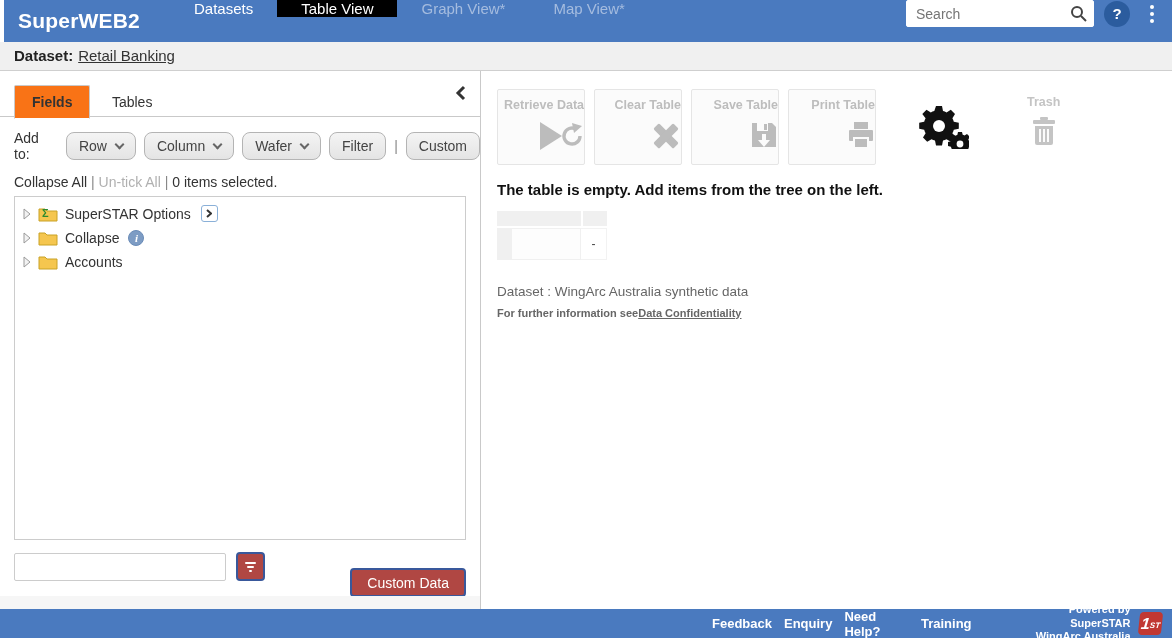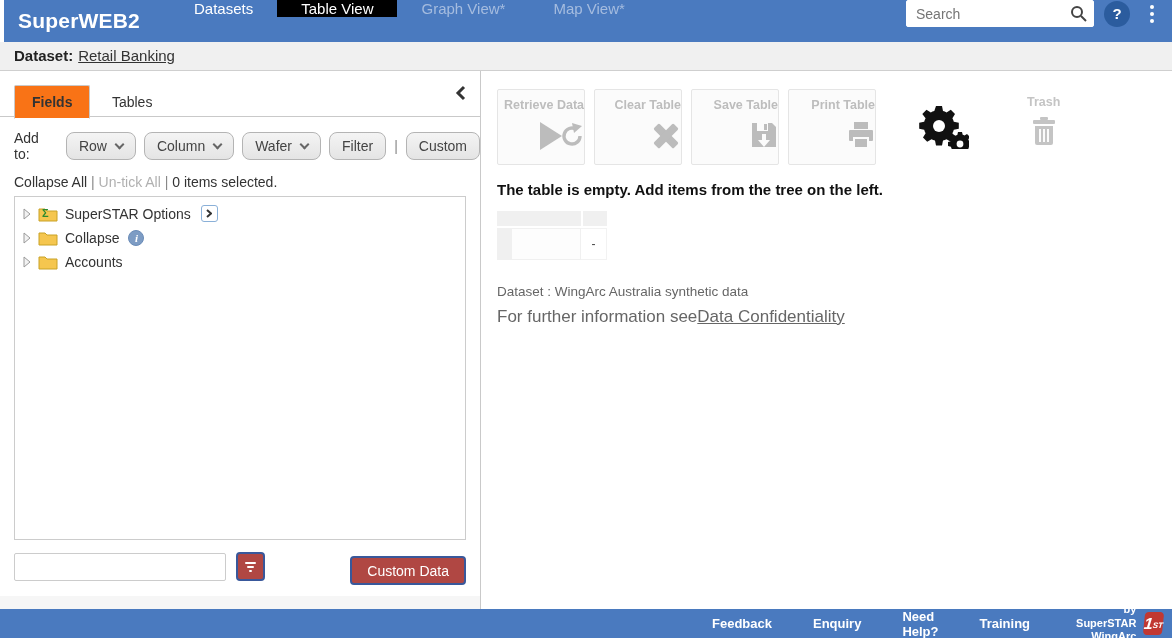--- a/index.html
+++ b/index.html
@@ -49,21 +49,21 @@
   .sigma { position:absolute; left:4px; top:1px; color:#2e8b2e; font-weight:bold; font-size:11px; }
   .chev-btn { width:17px; height:17px; background:#fff; border:1px solid #8ab0d8; border-radius:3px; display:inline-flex; align-items:center; justify-content:center; cursor:pointer; margin-left:3px; }
   .info-badge { width:16px; height:16px; border-radius:50%; background:#7d9cc4; border:1px solid #6a8cb8; color:#fff; font-size:11px; font-style:italic; font-family:"Liberation Serif",serif; font-weight:bold; display:inline-flex; align-items:center; justify-content:center; margin-left:2px; }
 
   .bottom-row { position:absolute; left:14px; right:14px; top:481px; height:30px; }
   .bottom-row input { position:absolute; left:0; top:1px; width:212px; height:28px; border:1px solid #ccc; border-radius:2px; padding:0 8px; font-size:14px; font-family:inherit; outline:none; }
   .btn-red { background:#b04743; border:2px solid #39589b; border-radius:4px; color:#fff; cursor:pointer; font-family:inherit; }
   .filter-btn { position:absolute; left:222px; top:0; width:29px; height:29px; display:flex; flex-direction:column; align-items:center; justify-content:center; gap:2px; }
   .filter-btn i { display:block; height:2px; background:#fff; border-radius:1px; }
   .filter-btn i:nth-child(1){ width:11px; } .filter-btn i:nth-child(2){ width:7px; } .filter-btn i:nth-child(3){ width:3px; }
-  .custom-btn { position:absolute; right:0; top:4px; height:29px; font-size:14px; padding:0 15px; }
+  .custom-btn { position:absolute; right:0; top:16px; height:29px; font-size:14px; padding:0 15px; }
 
   
   .right-panel { position:absolute; left:482px; top:0; width:690px; height:538px; background:#fff; padding:18px 0 0 15px; }
   .toolbar { display:flex; align-items:flex-start; }
   .tool-btn { width:88px; height:76px; border:1px solid #e5e5e5; background:#fbfbfb; border-radius:2px; margin-right:9px; display:flex; flex-direction:column; align-items:flex-end; padding-top:8px; gap:9px; cursor:default; }
   .tool-btn .lbl { font-size:12.5px; color:#bdbdbd; font-weight:bold; white-space:nowrap; }
   .gear-wrap { margin:14px 0 0 34px; position:relative; width:46px; height:46px; cursor:pointer; }
   .trash-wrap { margin:6px 0 0 62px; display:flex; flex-direction:column; align-items:center; gap:8px; cursor:default; }
   .trash-wrap .lbl { font-size:12.5px; color:#c4c4c4; font-weight:bold; }
 
@@ -72,26 +72,26 @@
   .mini-table { margin-top:13px; width:112px; }
   .mt-r1 { display:flex; gap:2px; margin-bottom:2px; }
   .mt-h1 { width:84px; height:15px; background:#f0f0f0; }
   .mt-h2 { width:24px; height:15px; background:#f0f0f0; }
   .mt-r2 { display:flex; }
   .mt-stub { width:15px; height:32px; background:#f0f0f0; }
   .mt-c1 { width:69px; height:32px; background:#fdfdfd; border:1px solid #f0f0f0; border-left:none; }
   .mt-c2 { width:26px; height:32px; background:#fff; border:1px solid #f2f2f2; border-left:none; display:flex; align-items:center; justify-content:center; font-size:12px; color:#444; }
 
   .ds-line { margin-top:24px; font-size:13.5px; color:#666; }
-  .info-line { margin-top:8px; font-size:17px; color:#666; }
+  .info-line { margin-top:8px; font-size:11px; color:#666;font-weight:bold; }
   .info-line a { color:#666; text-decoration:underline; cursor:pointer; }
 
   
   .footer { position:absolute; left:0; top:609px; width:1172px; height:29px; background:#4a7abf; display:flex; align-items:center; }
-  .footer .flink { color:#fff; font-size:13px; font-weight:bold; margin-left:41px; cursor:pointer; }
+  .footer .flink { color:#fff; font-size:13px; font-weight:bold; margin-left:12px; cursor:pointer; }
   .footer .flink:first-child { margin-left:712px; }
   .powered { margin-left:46px; text-align:right; color:#fff; font-size:11px; font-weight:bold; line-height:1.25; }
   .f-logo { margin:0 10px 0 8px; width:26px; height:23px; background:#c13832; border-radius:4px; color:#fff; display:flex; align-items:center; justify-content:center; font-style:italic; font-weight:bold; transform:skewX(-6deg); }
   .f-logo .one { font-size:16px; }
   .f-logo .st { font-size:8px; margin-top:4px; }
 </style>
 </head>
 <body>
 
 <div class="nav">

